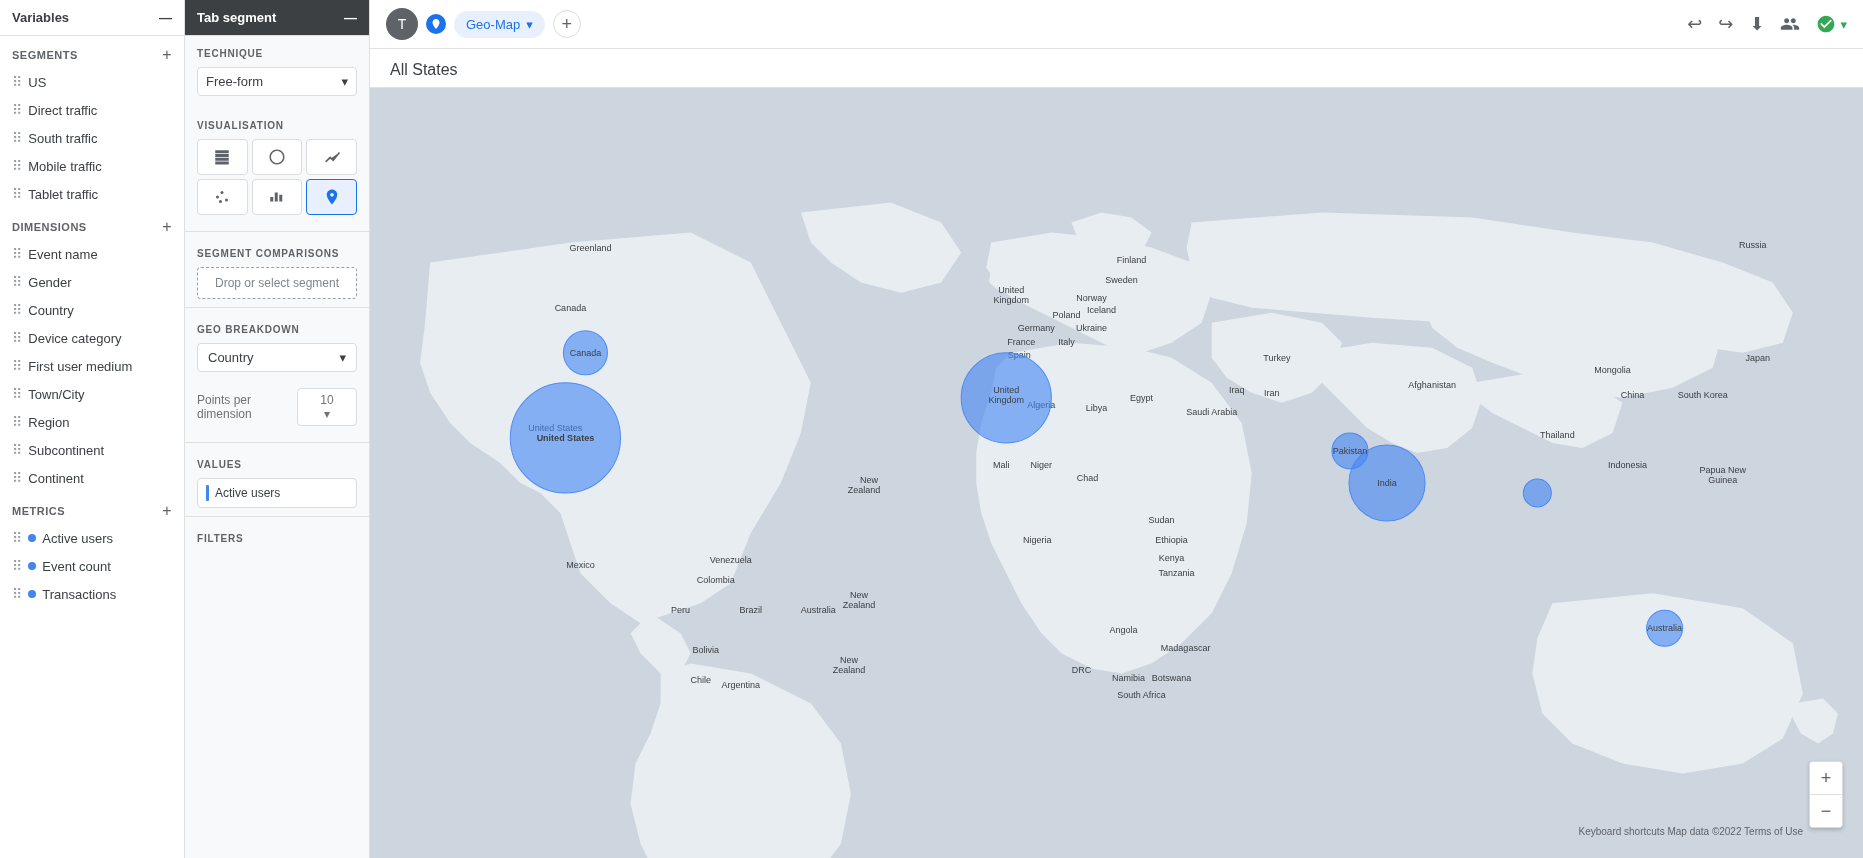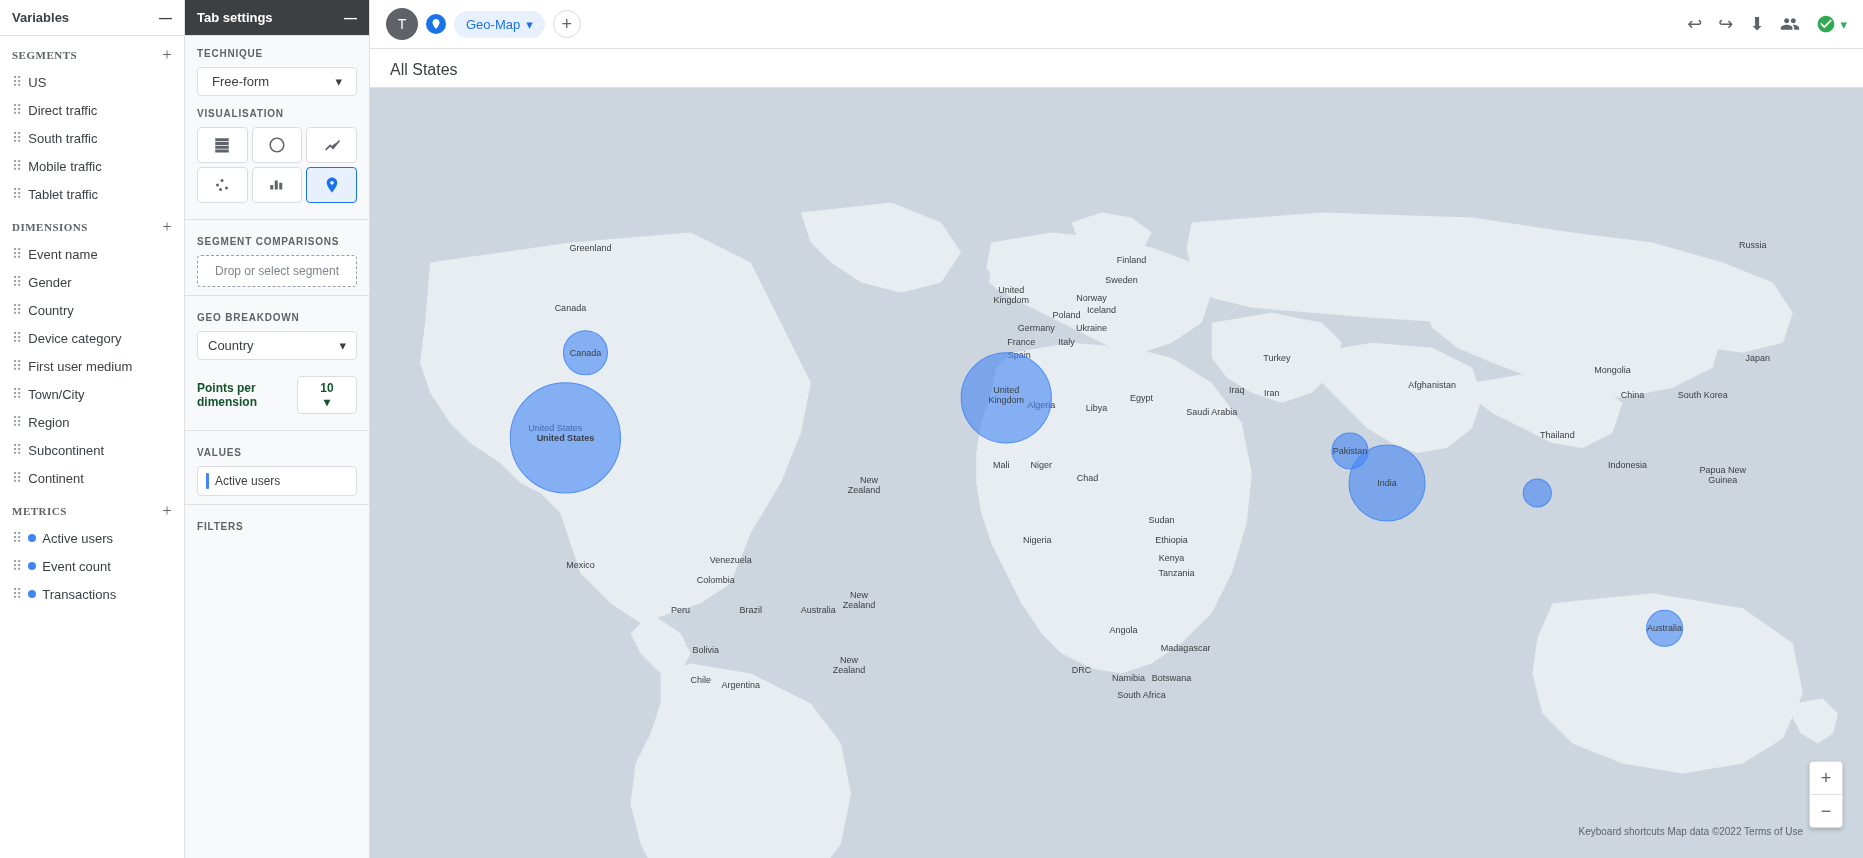--- a/index.html
+++ b/index.html
@@ -28,21 +28,20 @@
     .section-header {
       display: flex;
       justify-content: space-between;
       align-items: center;
       padding: 10px 12px 4px;
       font-size: 11px;
       font-weight: 600;
       color: #5f6368;
       letter-spacing: 0.5px;
       text-transform: uppercase;
-      font-family: Liberation Serif, serif;
     }
     .section-header .add-btn {
       cursor: pointer;
       color: #5f6368;
       font-size: 16px;
       font-weight: 300;
     }
     .list-item {
       display: flex;
       align-items: center;
@@ -89,28 +88,28 @@
     }
     .settings-section-label {
       padding: 12px 12px 4px;
       font-size: 10px;
       font-weight: 600;
       color: #5f6368;
       letter-spacing: 0.8px;
       text-transform: uppercase;
     }
     .technique-select {
-      margin: 4px 12px 0;
+      margin: 4px 12px 12px;
       border: 1px solid #dadce0;
       border-radius: 4px;
       background: #fff;
       display: flex;
       align-items: center;
       justify-content: space-between;
-      padding: 6px 14px;
+      padding: 6px 8px;
       font-size: 13px;
       color: #3c4043;
       cursor: pointer;
     }
     .viz-grid {
       display: grid;
       grid-template-columns: repeat(3, 1fr);
       gap: 4px;
       padding: 4px 12px 12px;
     }
@@ -158,22 +157,21 @@
       font-size: 13px;
       color: #3c4043;
       cursor: pointer;
     }
     .points-row {
       display: flex;
       align-items: center;
       padding: 4px 12px 12px;
       gap: 16px;
       font-size: 12px;
-      color: #14532d;
-      font-weight: bold;
+      color: #737373;
     }
     .points-select {
       border: 1px solid #dadce0;
       border-radius: 4px;
       background: #fff;
       display: flex;
       align-items: center;
       justify-content: space-between;
       padding: 4px 8px;
       font-size: 12px;
@@ -436,21 +434,21 @@
   </div>
   <div class="list-item">
     <span class="drag-handle">⠿</span>
     <span class="item-dot blue"></span>
     <span>Transactions</span>
   </div>
 </div>
 
 <div class="settings-panel">
   <div class="settings-header">
-    <span>Tab settings</span>
+    <span>Tab segment</span>
     <span>—</span>
   </div>
 
   <div class="settings-section-label">TECHNIQUE</div>
   <div class="technique-select">
     <span>Free-form</span>
     <span>▾</span>
   </div>
 
   <div class="settings-section-label">VISUALISATION</div>

